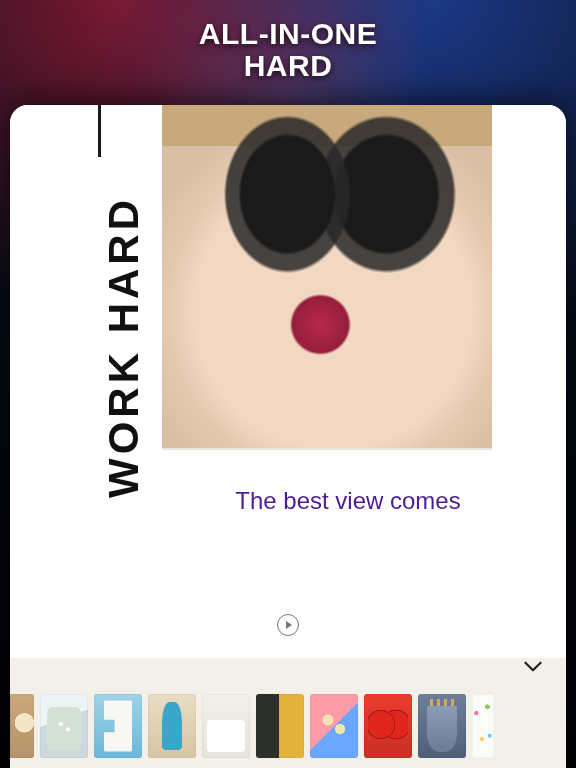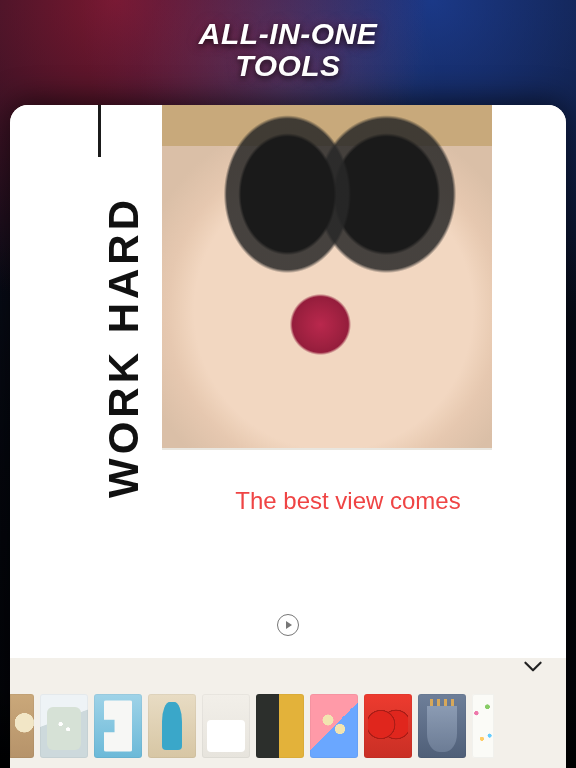--- a/index.html
+++ b/index.html
@@ -6,36 +6,36 @@
   body{width:576px;height:768px;overflow:hidden;font-family:-apple-system,BlinkMacSystemFont,'Helvetica Neue',Arial,sans-serif;background:#000;}
   .stage{position:relative;width:576px;height:768px;}
   .bg{position:absolute;inset:0;background:
       radial-gradient(circle at 20% 0%, rgba(210,30,60,.55) 0%, transparent 35%),
       radial-gradient(circle at 75% 0%, rgba(40,90,220,.55) 0%, transparent 40%),
       radial-gradient(circle at 50% 10%, rgba(255,255,255,.12) 0%, transparent 20%),
       linear-gradient(#0b1020,#04060c);}
   .bg::after{content:"";position:absolute;left:0;right:0;bottom:0;height:80px;background:linear-gradient(transparent,rgba(0,0,0,.85));}
   .bg::before{content:"";position:absolute;inset:0;background:
       radial-gradient(circle at 50% 82%, rgba(0,0,0,.9) 0%, transparent 70%);} 
-  .banner{position:absolute;top:18px;left:0;right:0;text-align:center;font-weight:900;font-size:30px;line-height:1.05;letter-spacing:.5px;color:#fff;text-shadow:0 2px 6px rgba(0,0,0,.8),0 0 14px rgba(180,40,80,.35);font-style:italic}
+  .banner{position:absolute;top:18px;left:0;right:0;text-align:center;font-weight:900;font-size:30px;line-height:1.05;letter-spacing:.5px;color:#fff;text-shadow:0 2px 6px rgba(0,0,0,.8),0 0 14px rgba(180,40,80,.35);}
   .device{position:absolute;left:10px;right:10px;top:105px;bottom:0;background:#f3f0ea;border-radius:18px 18px 0 0;overflow:hidden;box-shadow:0 -4px 30px rgba(0,0,0,.6);}
   .canvas{position:absolute;left:0;right:0;top:0;bottom:110px;background:#fff;}
   .canvas .edge{position:absolute;top:0;left:88px;width:3px;height:52px;background:#1b1b1b;}
   .photo{position:absolute;left:152px;top:0;width:330px;height:345px;overflow:hidden;border-bottom:2px solid #e9e6df;}
   .photo .img{width:100%;height:100%;background:
       radial-gradient(circle at 48% 64%, #c0264d 0%, #9a1c3c 10%, transparent 11%),
       radial-gradient(ellipse at 38% 26%, #1a1a1a 0 16%, rgba(40,40,40,.85) 17% 21%, transparent 22%),
       radial-gradient(ellipse at 68% 26%, #1a1a1a 0 16%, rgba(40,40,40,.85) 17% 21%, transparent 22%),
       linear-gradient(180deg,#c9a978 0 12%, transparent 12%),
       radial-gradient(circle at 52% 60%, #f3d7c0 0 52%, #e7c8ae 62%, #dbbfa5 75%);
       filter:saturate(.95);}
   
   .vtext-wrap{position:absolute;left:90px;bottom:160px;}
   .vtext2{writing-mode:vertical-rl;transform:rotate(180deg);font-weight:900;font-size:42px;letter-spacing:4px;color:#111;}
-  .quote{position:absolute;left:180px;right:60px;top:380px;color:#ef4444;font-size:24px;line-height:1.35;font-weight:500;text-align:center;}
+  .quote{position:absolute;left:180px;right:60px;top:380px;color:#4c1d95;font-size:24px;line-height:1.35;font-weight:500;text-align:center;}
   .playbtn{position:absolute;left:50%;bottom:22px;transform:translateX(-50%);width:22px;height:22px;border:1.5px solid #777;border-radius:50%;display:flex;align-items:center;justify-content:center;cursor:pointer;}
   .playbtn .tri{width:0;height:0;border-left:6px solid #777;border-top:4px solid transparent;border-bottom:4px solid transparent;margin-left:1px;}
   .chev{position:absolute;right:20px;bottom:88px;width:26px;height:26px;cursor:pointer;}
   .chev svg{width:26px;height:26px;}
   .tray{position:absolute;left:0;right:0;bottom:0;height:84px;background:#f3f0ea;padding:10px 0 10px 0;display:flex;gap:6px;overflow:hidden;}
   .thumb{flex:0 0 48px;height:64px;border-radius:3px;position:relative;cursor:pointer;box-shadow:0 0 0 1px rgba(0,0,0,.04) inset;}
   .thumb.first{flex:0 0 24px;border-radius:0 3px 3px 0;}
   .thumb.last{flex:0 0 22px;border-radius:3px 0 0 3px;}
   
   .t0{background:radial-gradient(circle at 60% 45%,#f2e6c6 0 25%,transparent 26%),linear-gradient(#caa87a,#b6936a);}
@@ -58,21 +58,21 @@
   .t9{background:#fbfbf7;background-image:radial-gradient(circle at 20% 30%,#e7a 0 4%,transparent 5%),radial-gradient(circle at 70% 20%,#8c6 0 4%,transparent 5%),radial-gradient(circle at 45% 70%,#fc6 0 4%,transparent 5%),radial-gradient(circle at 80% 65%,#6cf 0 4%,transparent 5%);}
 </style>
 </head>
 <body>
 
 <div class="stage">
   <div class="bg"></div>
 
   <div class="banner">
     <div>ALL-IN-ONE</div>
-    <div>TOOLS</div>
+    <div>HARD</div>
   </div>
 
   <div class="device">
 
     <div class="canvas">
       <div class="edge"></div>
       <div class="photo">
         <div class="img"></div>
       </div>
       <div class="vtext-wrap">

